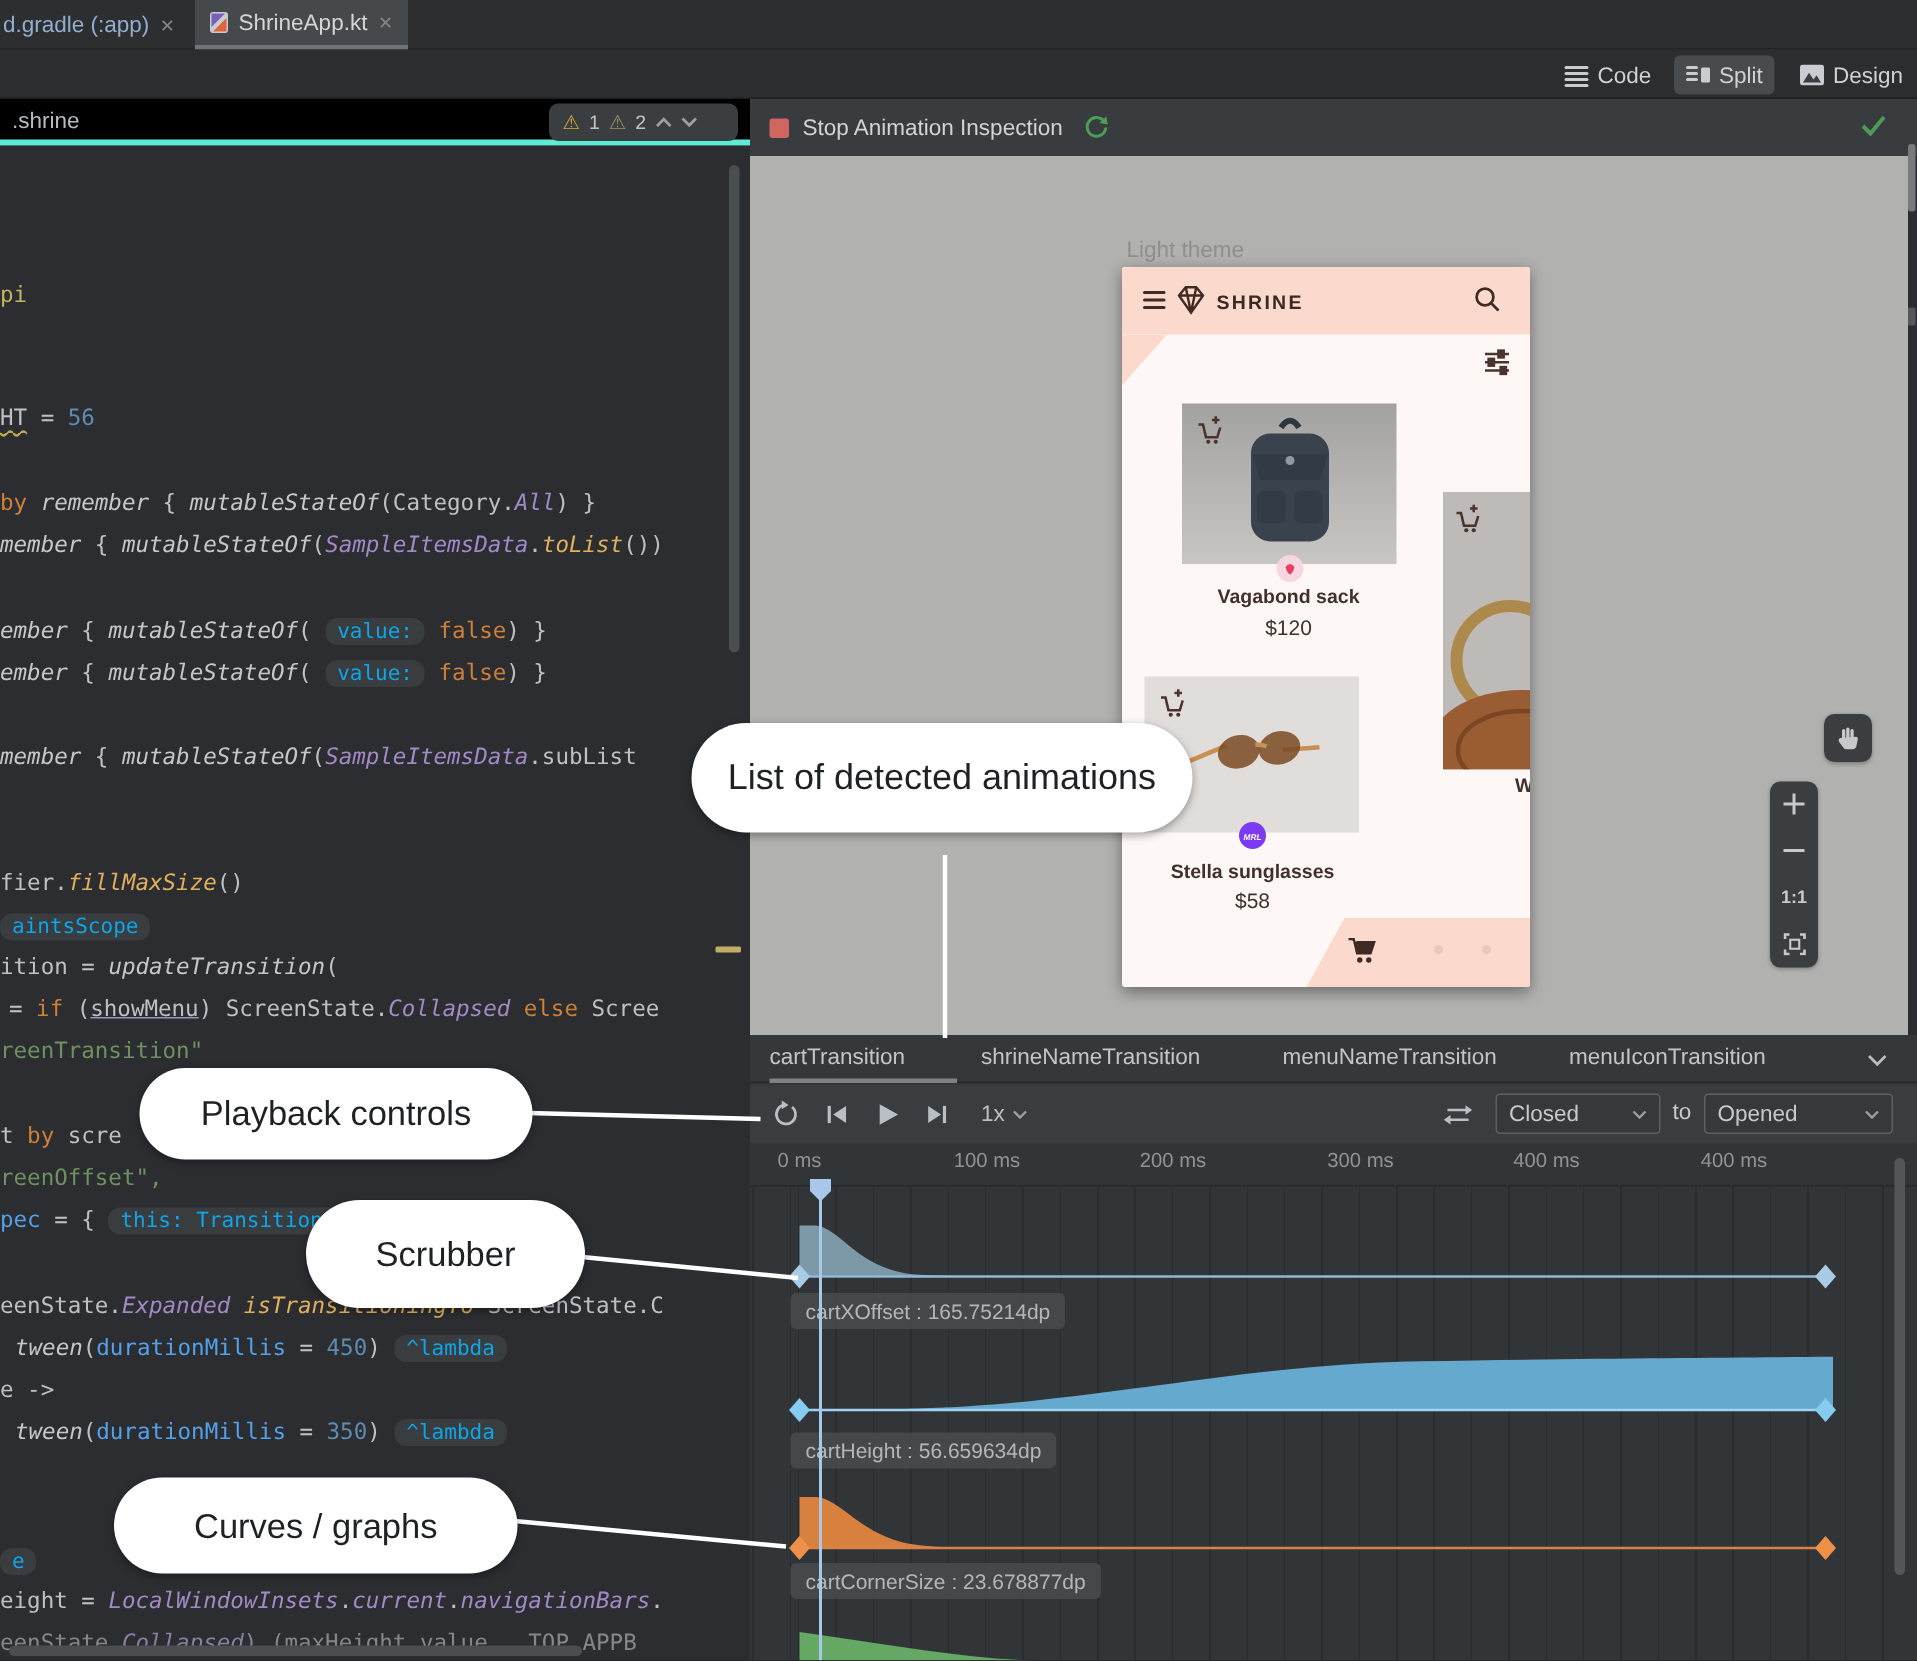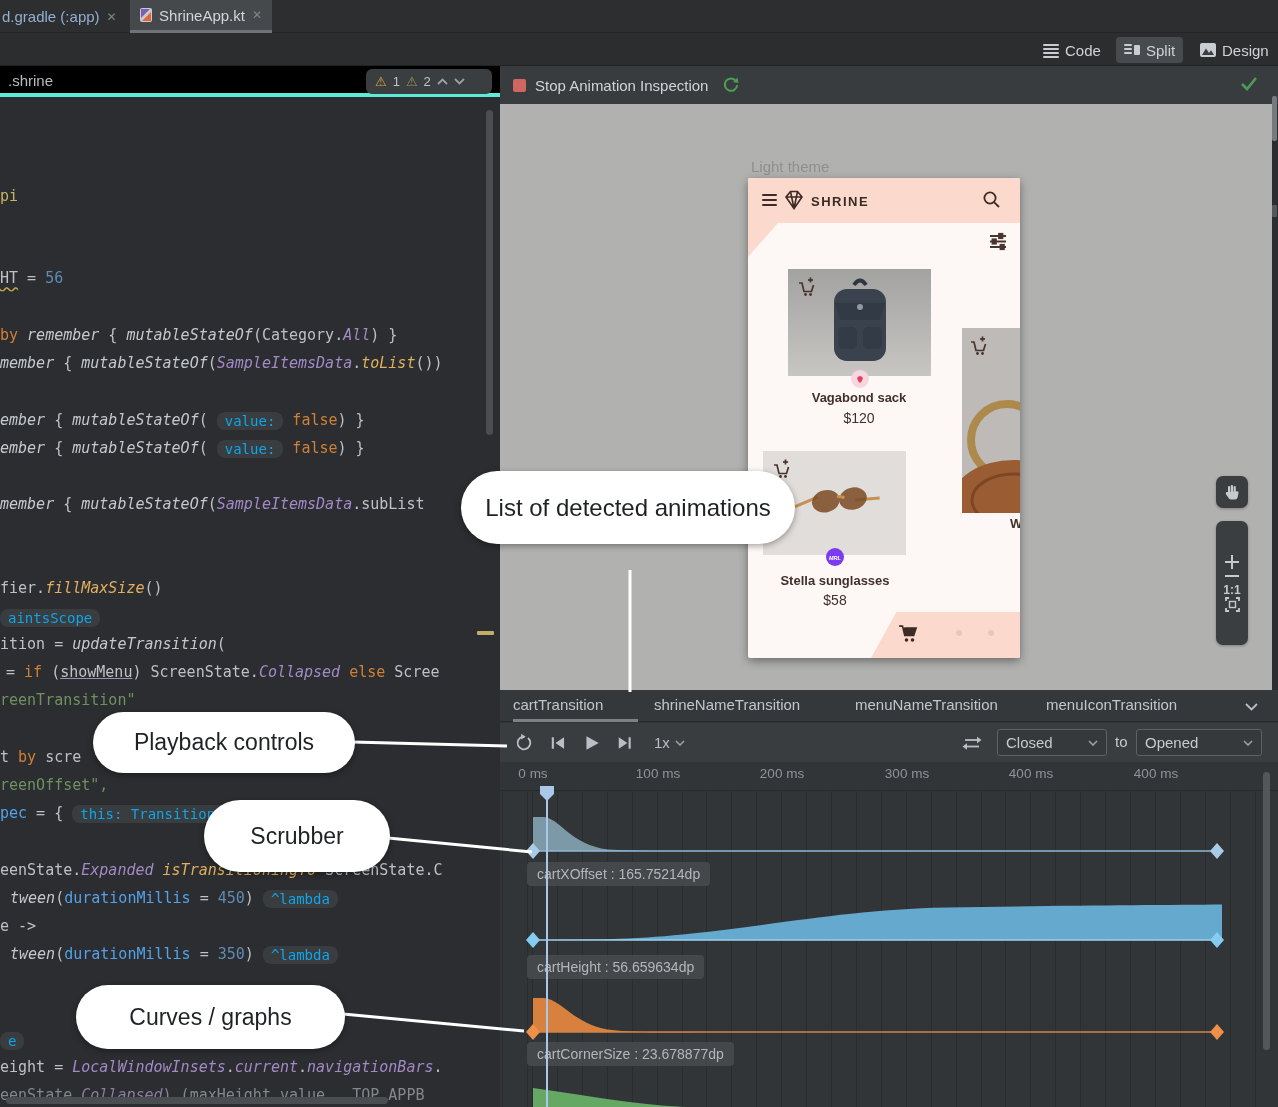--- a/index.html
+++ b/index.html
@@ -69,21 +69,21 @@
   .sh-brand { position:absolute; left:63px; top:16px; font-size:13px; font-weight:bold; letter-spacing:1.5px; color:#3b2a24; }
   .sh-prodname { position:absolute; font-size:13px; font-weight:bold; color:#41302b; transform:translateX(-50%); white-space:nowrap; }
   .sh-price { position:absolute; font-size:14px; color:#41302b; transform:translateX(-50%); }
   .sh-img { position:absolute; overflow:hidden; }
   .badge { position:absolute; border-radius:50%; }
   .sh-bottombar { position:absolute; left:123px; top:434px; width:149px; height:46px; background:#fbd9cd; clip-path:polygon(17% 0,100% 0,100% 100%,0 100%); }
   .dot { position:absolute; width:6px; height:6px; border-radius:50%; background:rgba(0,0,0,.08); }
 
   
   .handbtn { position:absolute; left:716px; top:372px; width:32px; height:32px; background:#3b3e40; border-radius:7px; box-shadow:0 1px 3px rgba(0,0,0,.3); display:flex; align-items:center; justify-content:center; }
-  .zoomgroup { position:absolute; left:716px; top:417px; width:32px; height:124px; background:#3b3e40; border-radius:7px; box-shadow:0 1px 3px rgba(0,0,0,.3); display:flex; flex-direction:column; align-items:center; justify-content:center; padding:8px 0; }
+  .zoomgroup { position:absolute; left:680px; top:417px; width:32px; height:124px; background:#3b3e40; border-radius:7px; box-shadow:0 1px 3px rgba(0,0,0,.3); display:flex; flex-direction:column; align-items:center; justify-content:space-between; padding:8px 0; }
   .zplus, .zminus { position:relative; width:14px; height:14px; }
   .zplus::before, .zminus::before { content:""; position:absolute; left:0; top:6px; width:14px; height:2px; background:#c6cacd; }
   .zplus::after { content:""; position:absolute; left:6px; top:0; width:2px; height:14px; background:#c6cacd; }
   .zoneone { font-size:12px; font-weight:bold; color:#c6cacd; }
   .pv-scroll { position:absolute; left:1272px; top:96px; width:5px; height:45px; background:#787b7d; border-radius:2px; }
   .pv-mark { position:absolute; left:1272px; top:205px; width:5px; height:12px; background:#55585a; border-radius:1px; }
 
   
   .animpanel { position:absolute; left:500px; top:690px; width:778px; height:417px; background:#323537; }
   .anim-tabs { position:absolute; left:0; top:0; width:778px; height:32px; background:#35383a; border-bottom:1px solid #26282a; }
@@ -98,21 +98,21 @@
   .grid { position:absolute; left:0; top:100px; width:778px; height:317px; background-image:repeating-linear-gradient(to right, #2a2d2f 0 1px, transparent 1px 24.92px); background-position:32px 0; }
   .curvesvg { position:absolute; left:0; top:0; width:778px; height:417px; }
   .chip { position:absolute; background:rgba(70,74,77,.92); color:#b3b7bb; font-size:14px; border-radius:4px; padding:4px 10px; }
   .scrub-line { position:absolute; left:46px; top:103px; width:2px; height:314px; background:#a9c7e8; }
   .scrub-handle { position:absolute; left:39px; top:95px; width:16px; height:17px; }
   .an-scroll { position:absolute; left:763px; top:82px; width:7px; height:278px; background:#54575a; border-radius:4px; }
 
   
   .callout-svg { position:absolute; left:0; top:0; width:1278px; height:1107px; pointer-events:none; z-index:50; }
   .bubble { position:absolute; background:#fff; border-radius:999px; box-shadow:0 2px 6px rgba(0,0,0,.35); display:flex; align-items:center; justify-content:center; color:#1f2123; z-index:51; }
-  .bubble.b1 { left:461px; top:471px; width:334px; height:73px; font-size:24px; }
+  .bubble.b1 { left:461px; top:482px; width:334px; height:73px; font-size:24px; }
   .bubble.b2 { left:93px; top:712px; width:262px; height:61px; font-size:23px; }
   .bubble.b3 { left:204px; top:800px; width:186px; height:72px; font-size:23px; }
   .bubble.b4 { left:76px; top:985px; width:269px; height:64px; font-size:23px; }
 
   svg { display:block; }
 </style>
 </head>
 <body>
 
 <div class="app">

